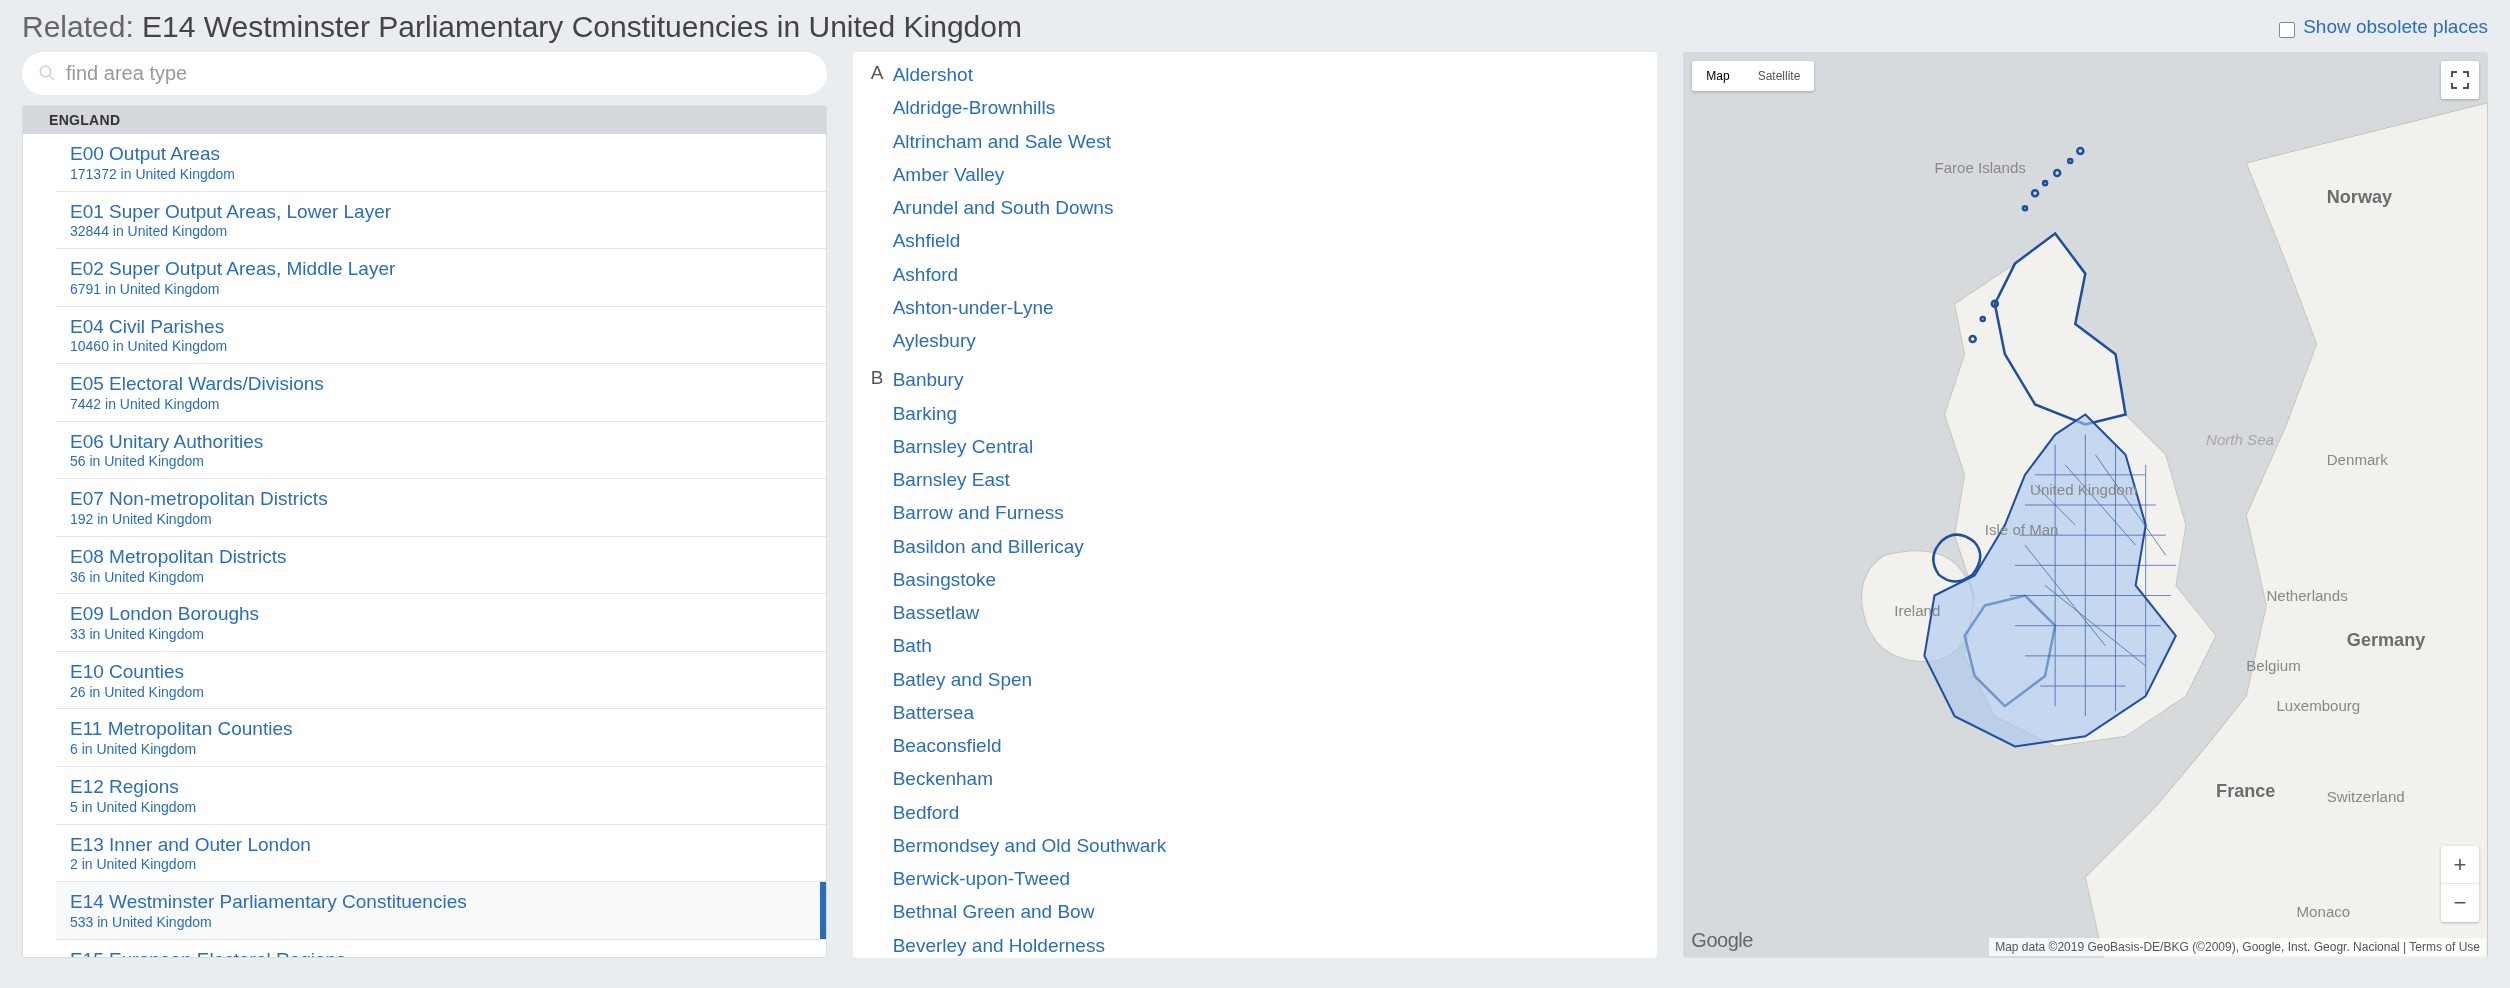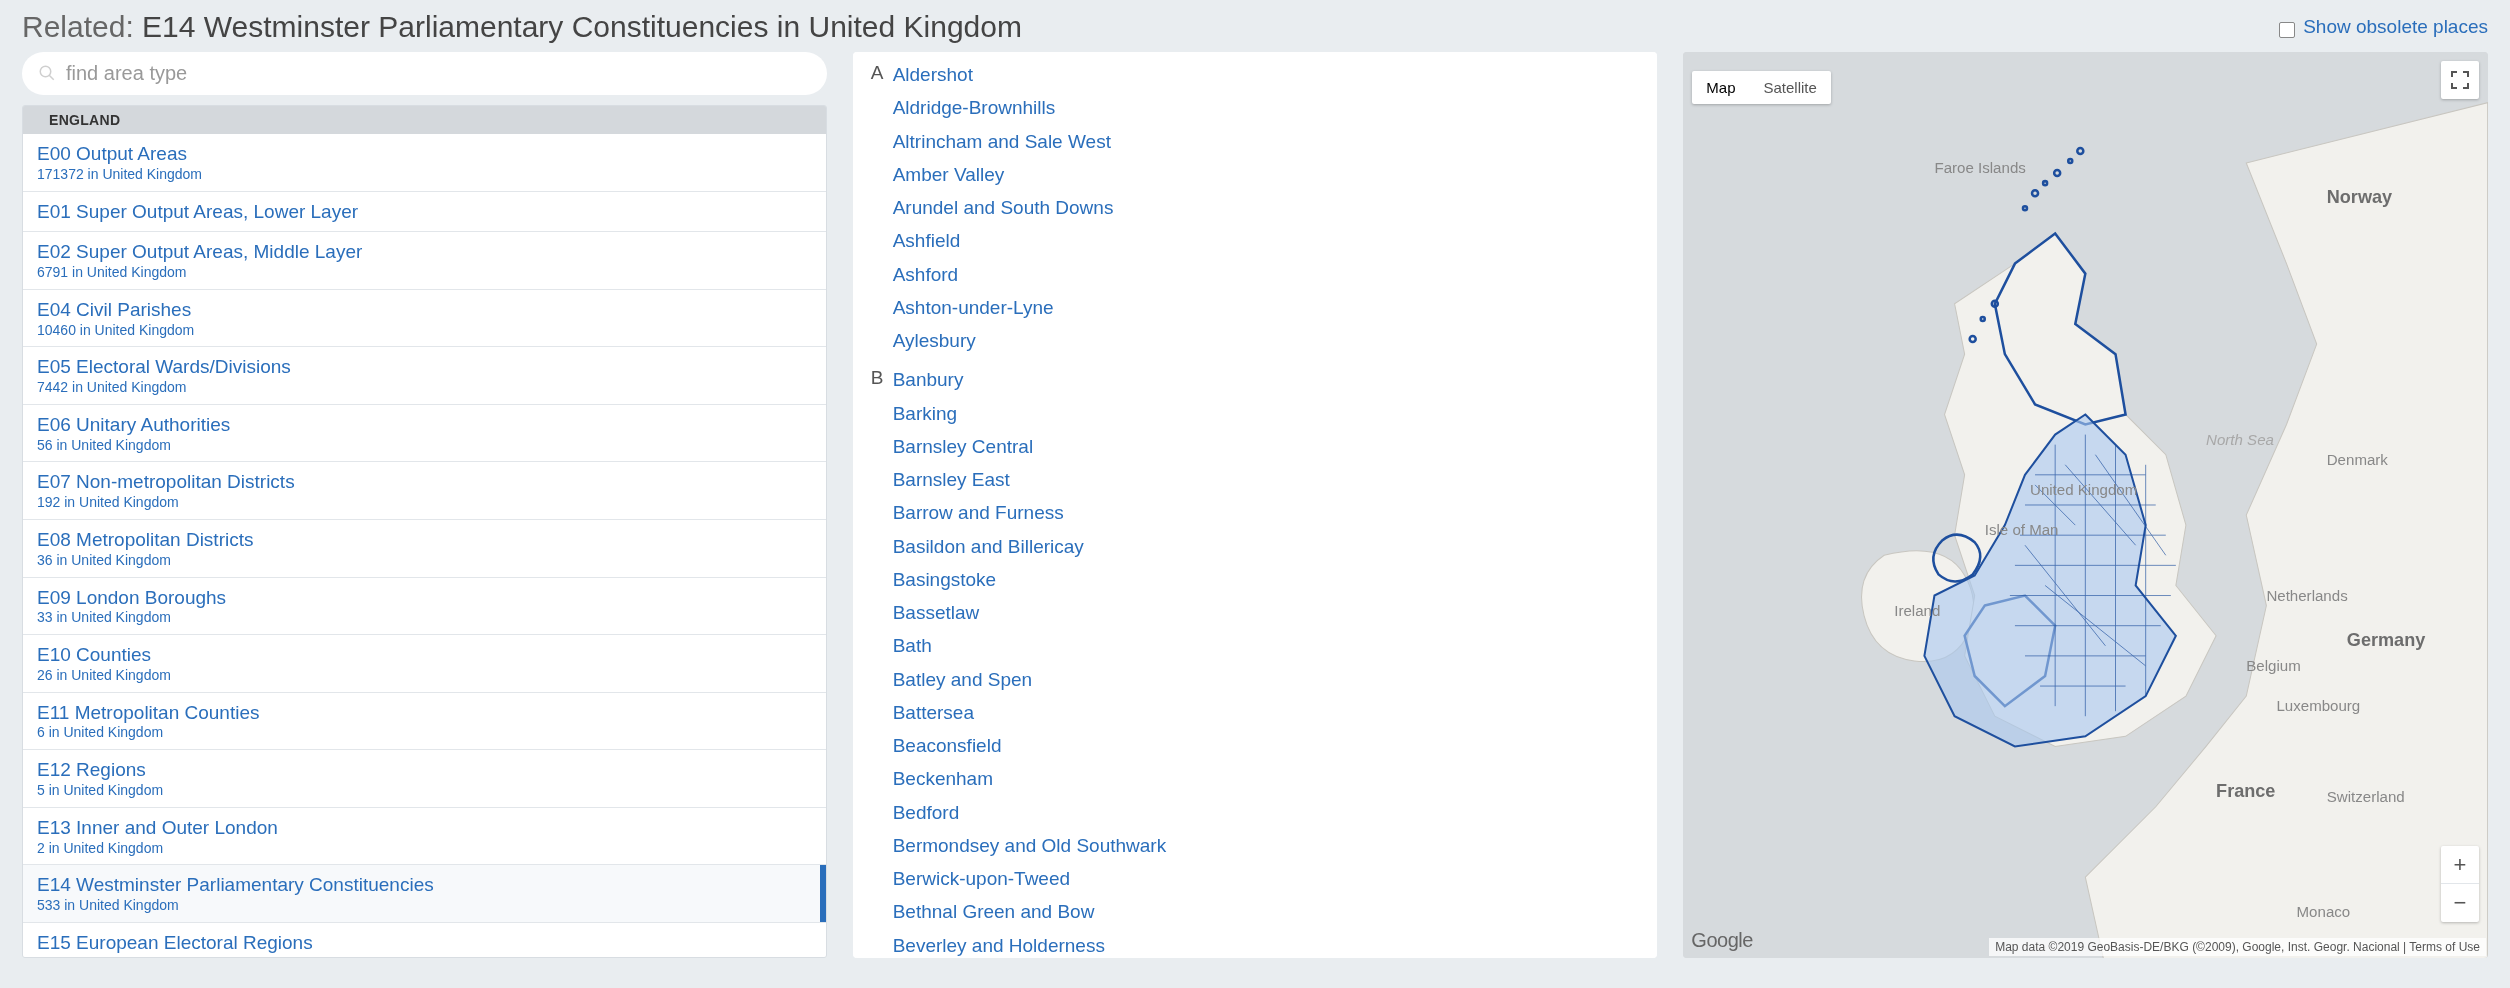--- a/index.html
+++ b/index.html
@@ -89,20 +89,21 @@
     font-size: 14px;
     font-weight: 700;
     color: #333;
     letter-spacing: .3px;
   }
   .type-row {
     border-bottom: 1px solid #e2e6ea;
     padding: 8px 14px 8px 14px;
     cursor: pointer;
     position: relative;
+    margin-left: 33px;
   }
   .type-row.selected::after{
     content:"";position:absolute;right:0;top:0;bottom:0;width:6px;background:#2a6ebb;
   }
   .type-row.selected{background:#f7f9fb;}
   .type-name { color:#2a6ebb; font-size:19px; line-height:1.25; }
   .type-sub { color:#2a6ebb; font-size:14px; line-height:1.2; }
   
   .mid-scroll{
     overflow-y:auto;flex:1;background:#fff;border-radius:3px;
@@ -111,22 +112,22 @@
   .mid-scroll::-webkit-scrollbar{width:14px;}
   .mid-scroll::-webkit-scrollbar-track{background:#f2f4f6;}
   .mid-scroll::-webkit-scrollbar-thumb{background:#c4cad0;border-radius:2px;}
   .alpha-block{display:flex;align-items:flex-start;padding:6px 18px 0 18px;}
   .alpha-letter{width:22px;color:#555;font-size:19px;padding-top:4px;}
   .alpha-items{flex:1;}
   .place{color:#2a6ebb;font-size:19px;line-height:1.75;cursor:pointer;display:block;}
   
   .map-panel{position:relative;background:#d6dadd;}
   .map-type{
-    position:absolute;top:19px;left:9px;background:#fff;border-radius:2px;
-    box-shadow:0 1px 3px rgba(0,0,0,.25);display:flex;overflow:hidden;font-size:15px;z-index:5;justify-content:flex-end;
+    position:absolute;top:9px;left:9px;background:#fff;border-radius:2px;
+    box-shadow:0 1px 3px rgba(0,0,0,.25);display:flex;overflow:hidden;font-size:12px;z-index:5;justify-content:flex-end;
   }
   .map-type div{padding:8px 14px;color:#555;cursor:pointer;}
   .map-type div.active{color:#000;font-weight:500;}
   .fullscreen{
     position:absolute;top:9px;right:9px;width:38px;height:38px;background:#fff;border-radius:2px;
     box-shadow:0 1px 3px rgba(0,0,0,.25);display:flex;align-items:center;justify-content:center;z-index:5;cursor:pointer;
   }
   .zoom{
     position:absolute;right:9px;bottom:36px;width:38px;background:#fff;border-radius:2px;
     box-shadow:0 1px 3px rgba(0,0,0,.25);z-index:5;overflow:hidden;
@@ -179,20 +180,21 @@
       </div>
       <div class="scroll">
         <div class="group-head">ENGLAND</div>
         <div id="type-rows">
             <div class="type-row">
               <div class="type-name">E00 Output Areas</div>
               <div class="type-sub">171372 in United Kingdom</div>
             </div>
             <div class="type-row">
               <div class="type-name">E01 Super Output Areas, Lower Layer</div>
+              <div class="type-sub">32844 in United Kingdom</div>
             </div>
             <div class="type-row">
               <div class="type-name">E02 Super Output Areas, Middle Layer</div>
               <div class="type-sub">6791 in United Kingdom</div>
             </div>
             <div class="type-row">
               <div class="type-name">E04 Civil Parishes</div>
               <div class="type-sub">10460 in United Kingdom</div>
             </div>
             <div class="type-row">

